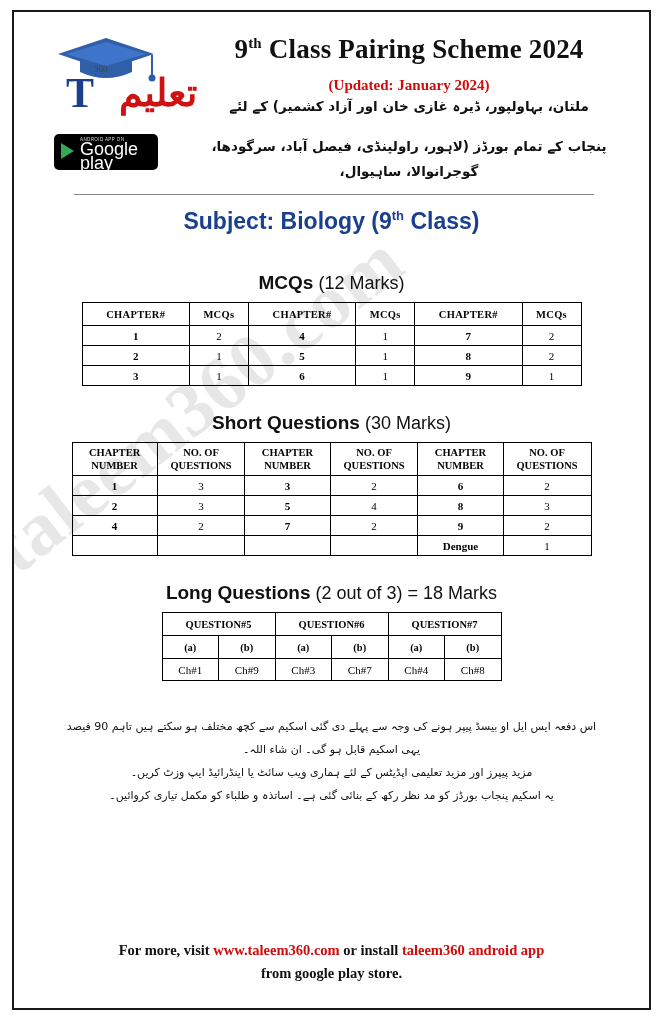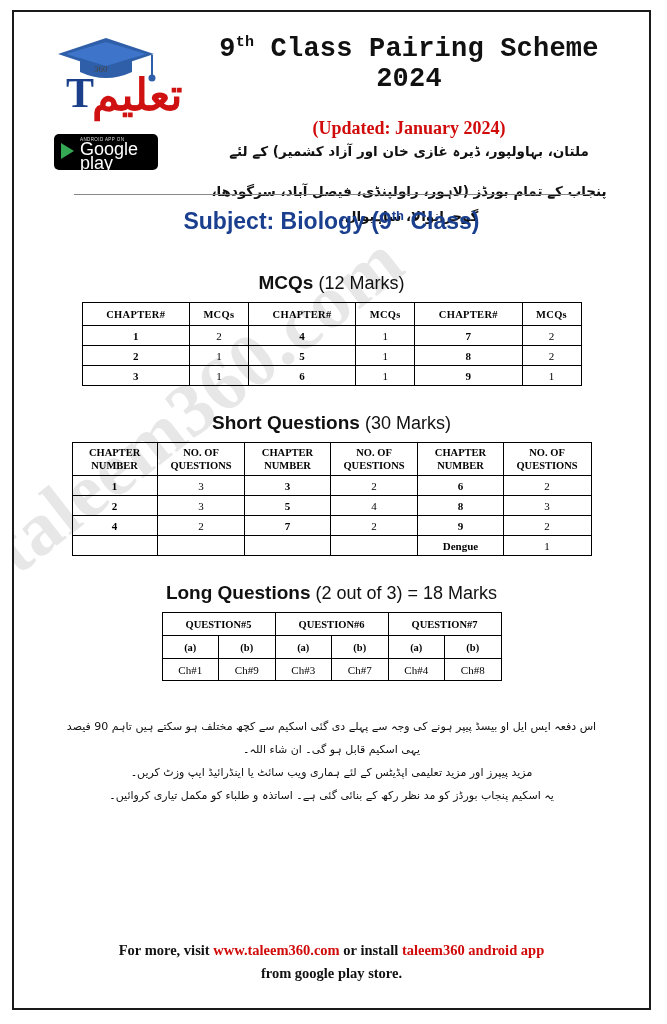--- a/index.html
+++ b/index.html
@@ -71,23 +71,23 @@
     left: 30px;
     top: 42px;
     font-family: "Liberation Serif", serif;
     font-size: 42px;
     font-weight: bold;
     color: #1b3f8b;
     line-height: 1;
   }
   .logo-urdu {
     position: absolute;
-    left: 56px;
+    left: 83px;
     top: 44px;
-    font-size: 44px;
+    font-size: 38px;
     font-weight: bold;
     color: #cf1111;
     line-height: 1;
   }
   .logo-360 {
     position: absolute;
     left: 58px;
     top: 34px;
     font-size: 9px;
     color: #444;
@@ -126,30 +126,30 @@
     border-left: 13px solid #34a853;
   }
   .title-block {
     position: absolute;
     left: 170px;
     top: 22px;
     width: 450px;
     text-align: center;
   }
   .main-title {
-    font-family: Liberation Mono, monospace;
+    font-family: Liberation Serif, serif;
     font-size: 27px;
     font-weight: bold;
     color: #111;
     letter-spacing: .2px;
   }
   .main-title sup { font-size: 15px; }
   .updated {
-    margin-top: 24px;
-    font-size: 18px;
+    margin-top: 12px;
+    font-size: 15px;
     font-weight: bold;
     color: #d10a0a;
     font-family: "Liberation Serif", serif;
   }
   .urdu-line {
     direction: rtl;
     text-align: center;
     font-family: "DejaVu Sans", sans-serif;
     font-size: 13.5px;
     color: #111;

